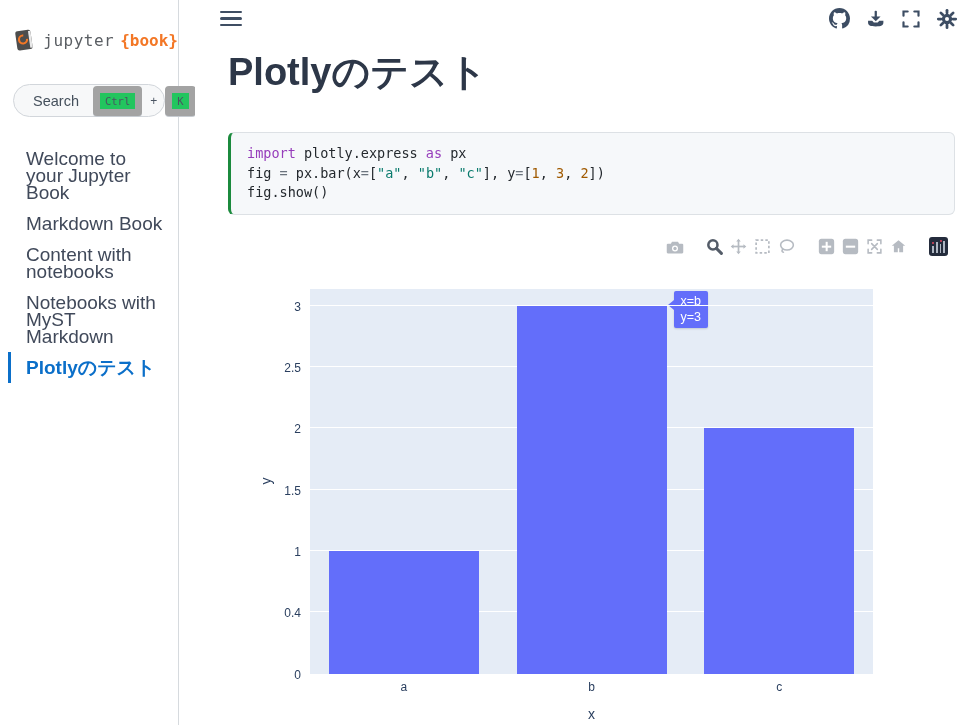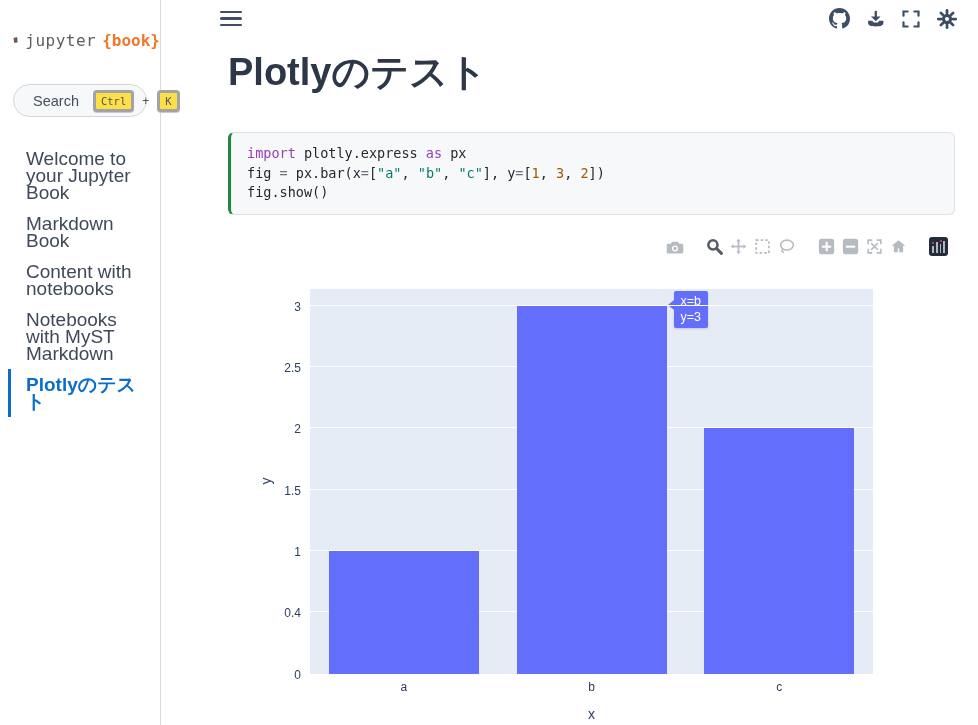--- a/index.html
+++ b/index.html
@@ -1,30 +1,30 @@
 <!DOCTYPE html>
 <html><head>
 <meta charset="utf-8">
 <style>
   * { margin:0; padding:0; box-sizing:border-box; }
   html,body { width:978px; height:725px; overflow:hidden; background:#fff;
     font-family:"Liberation Sans", sans-serif; }
 
   
-  .sidebar { position:absolute; left:0; top:0; width:161px; height:725px;
+  .sidebar { position:absolute; left:0; top:0; width:179px; height:725px;
     background:#fff; border-right:1px solid #d6dade; padding-top:22px; }
   .logo-row { display:flex; align-items:center; gap:6px; padding-left:13px; height:36px; }
   .logo-text { font-family:"DejaVu Sans Mono", monospace; font-size:16px; color:#5a5e63; letter-spacing:.5px; }
   .logo-accent { font-family:"DejaVu Sans Mono", monospace; font-size:16px; font-weight:bold; }
   .search-pill { margin:26px 13px 0 13px; height:33px; border:1px solid #d2d6db;
     background:#f7f8f9; border-radius:17px; display:flex; align-items:center;
     padding:0 8px 0 12px; gap:7px; cursor:pointer; }
   .search-label { font-size:14.5px; color:#45505c; flex:0 0 auto;text-align:center; }
   kbd { font-family:"DejaVu Sans Mono", monospace; font-size:10.5px; color:#4a5462;
-    background:#fde047; border:3px solid #a3a3a3; border-radius:4px; padding:2px 5px;
+    background:#22c55e; border:7px solid #a3a3a3; border-radius:4px; padding:2px 5px;
     box-shadow:0 1px 0 #c6cbd1; }
   .kbd-plus { font-size:12px; color:#4a5462; margin:0 1px; }
   .nav { margin-top:26px; }
   .nav-item { font-size:19px; color:#40495a; line-height:17px;
     padding:7px 14px 7px 15px; margin-left:8px; border-left:3px solid transparent;
     cursor:pointer; }
   .nav-item.active { color:#0b6fc9; font-weight:bold; border-left-color:#0b6fc9; }
 
   
   .main { position:absolute; left:195px; top:0; width:783px; height:725px; background:#fff; }

